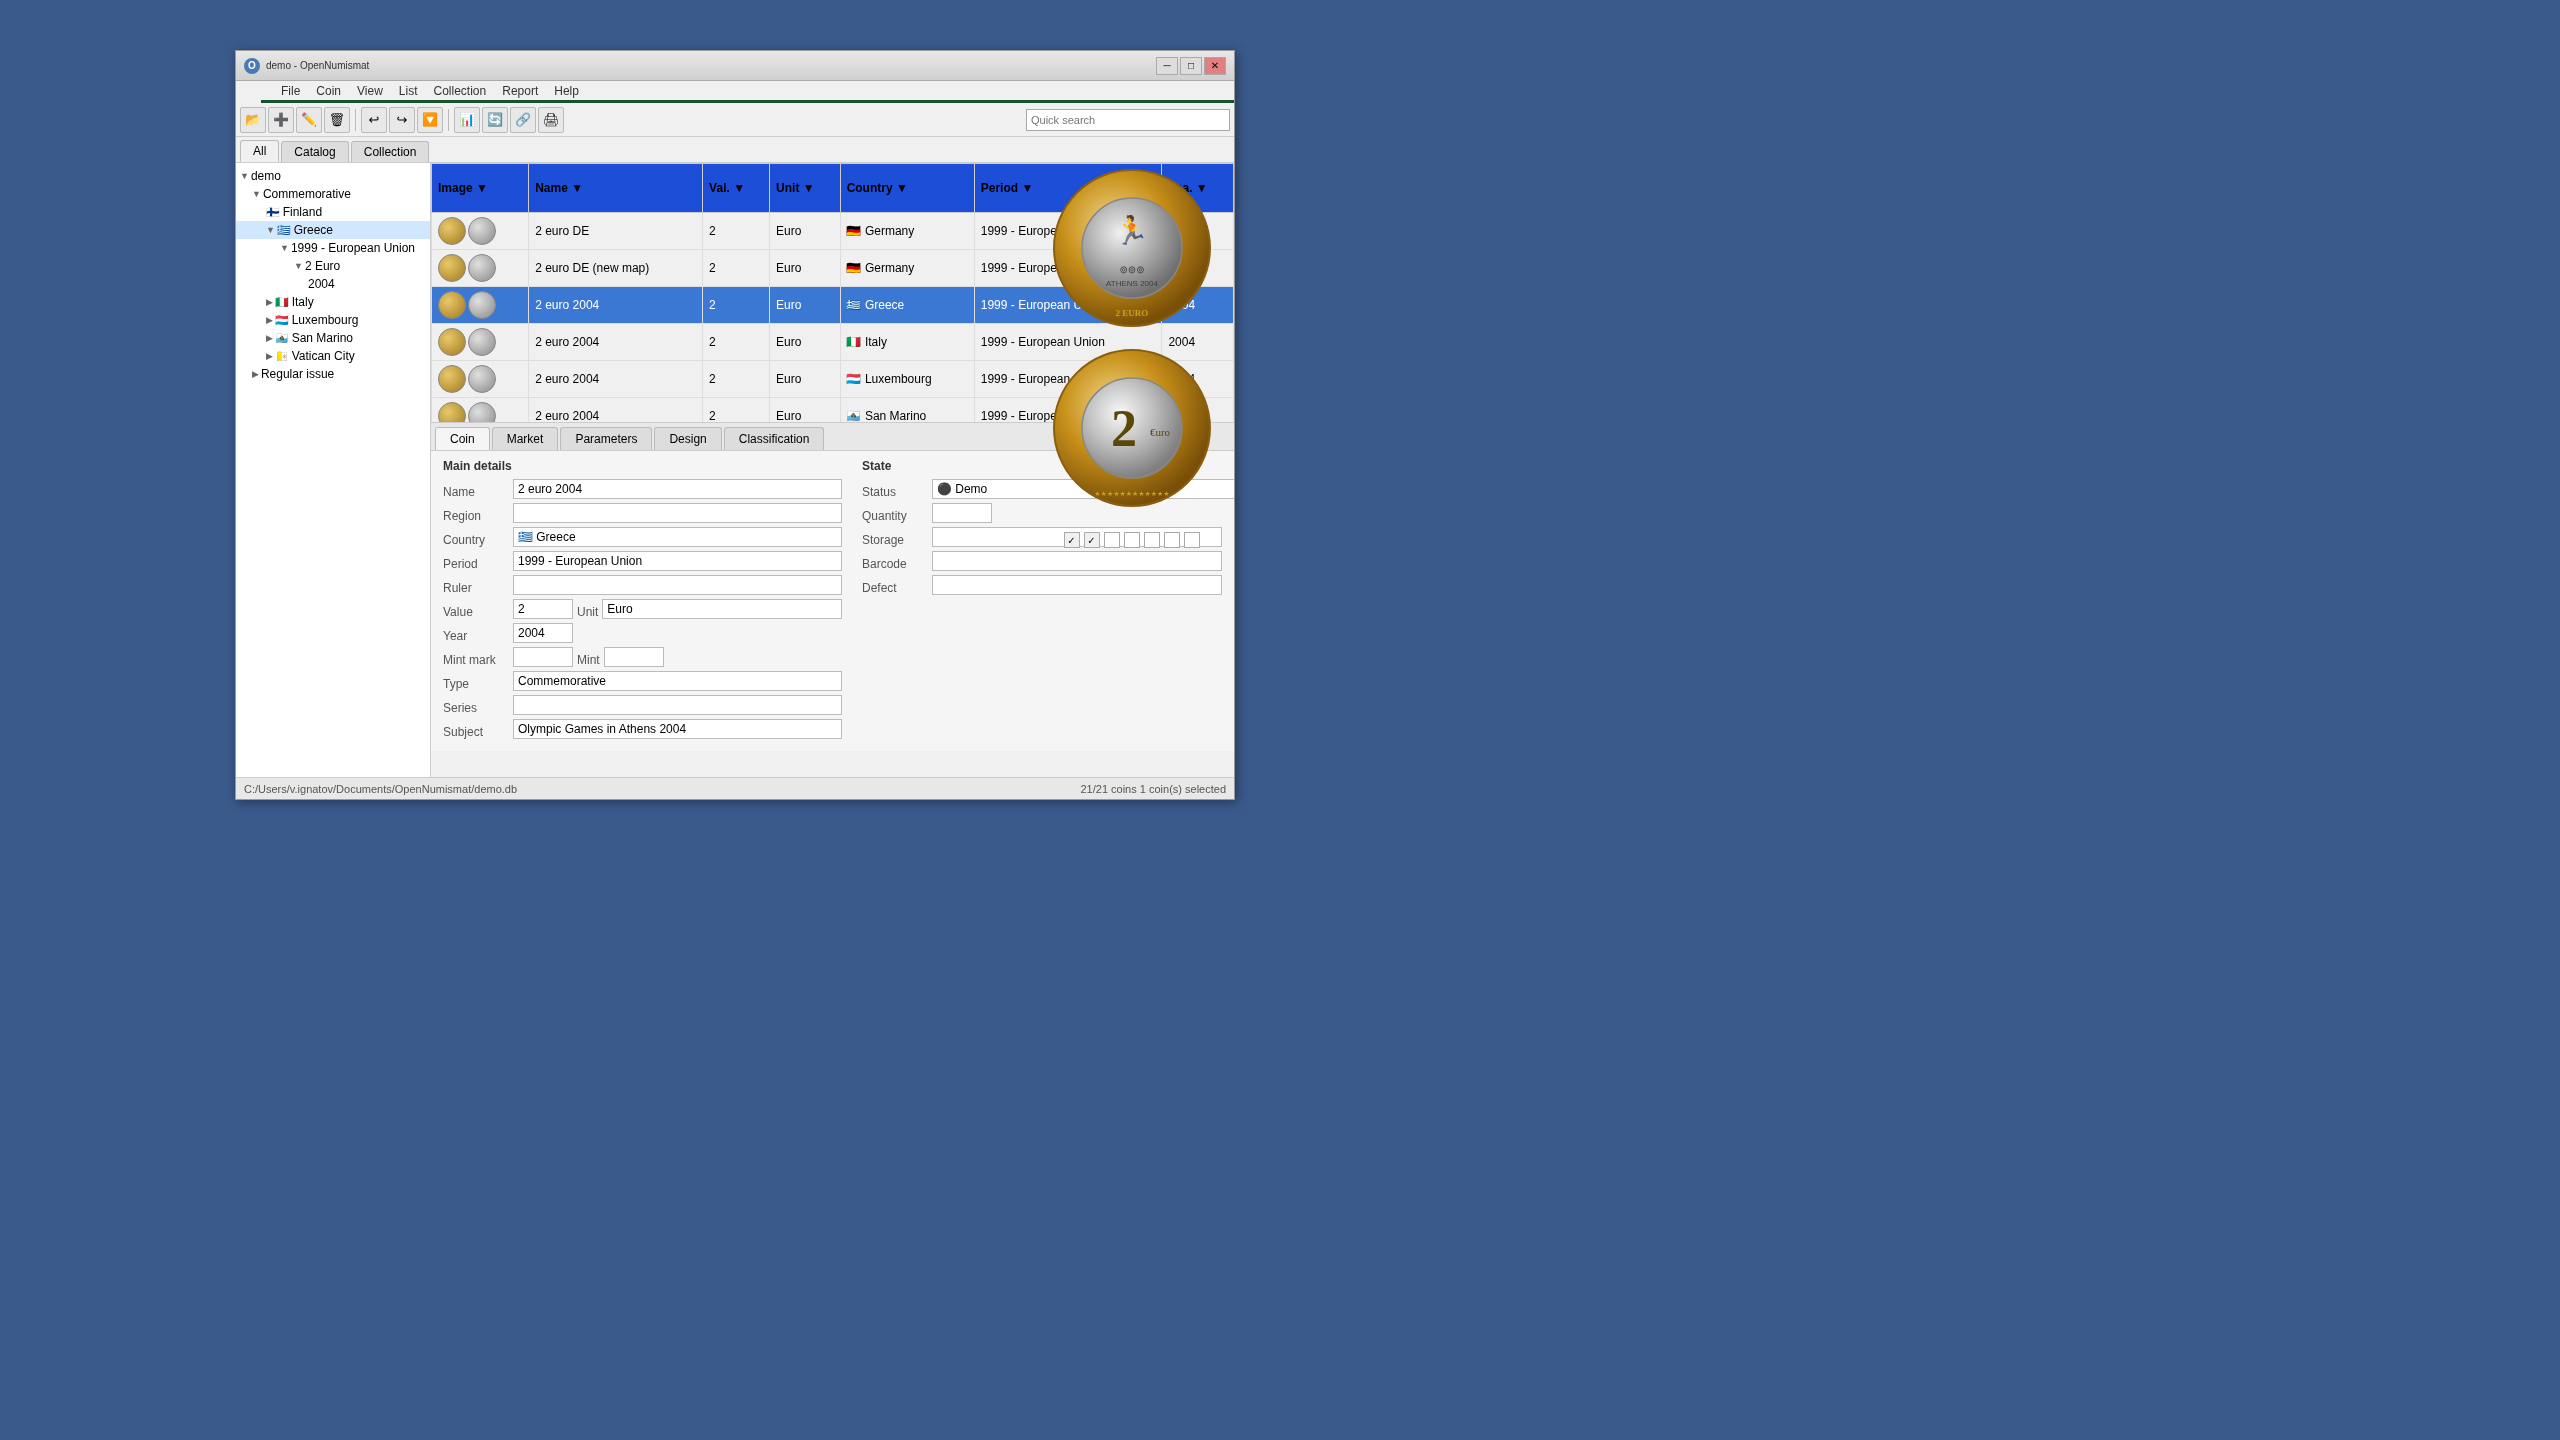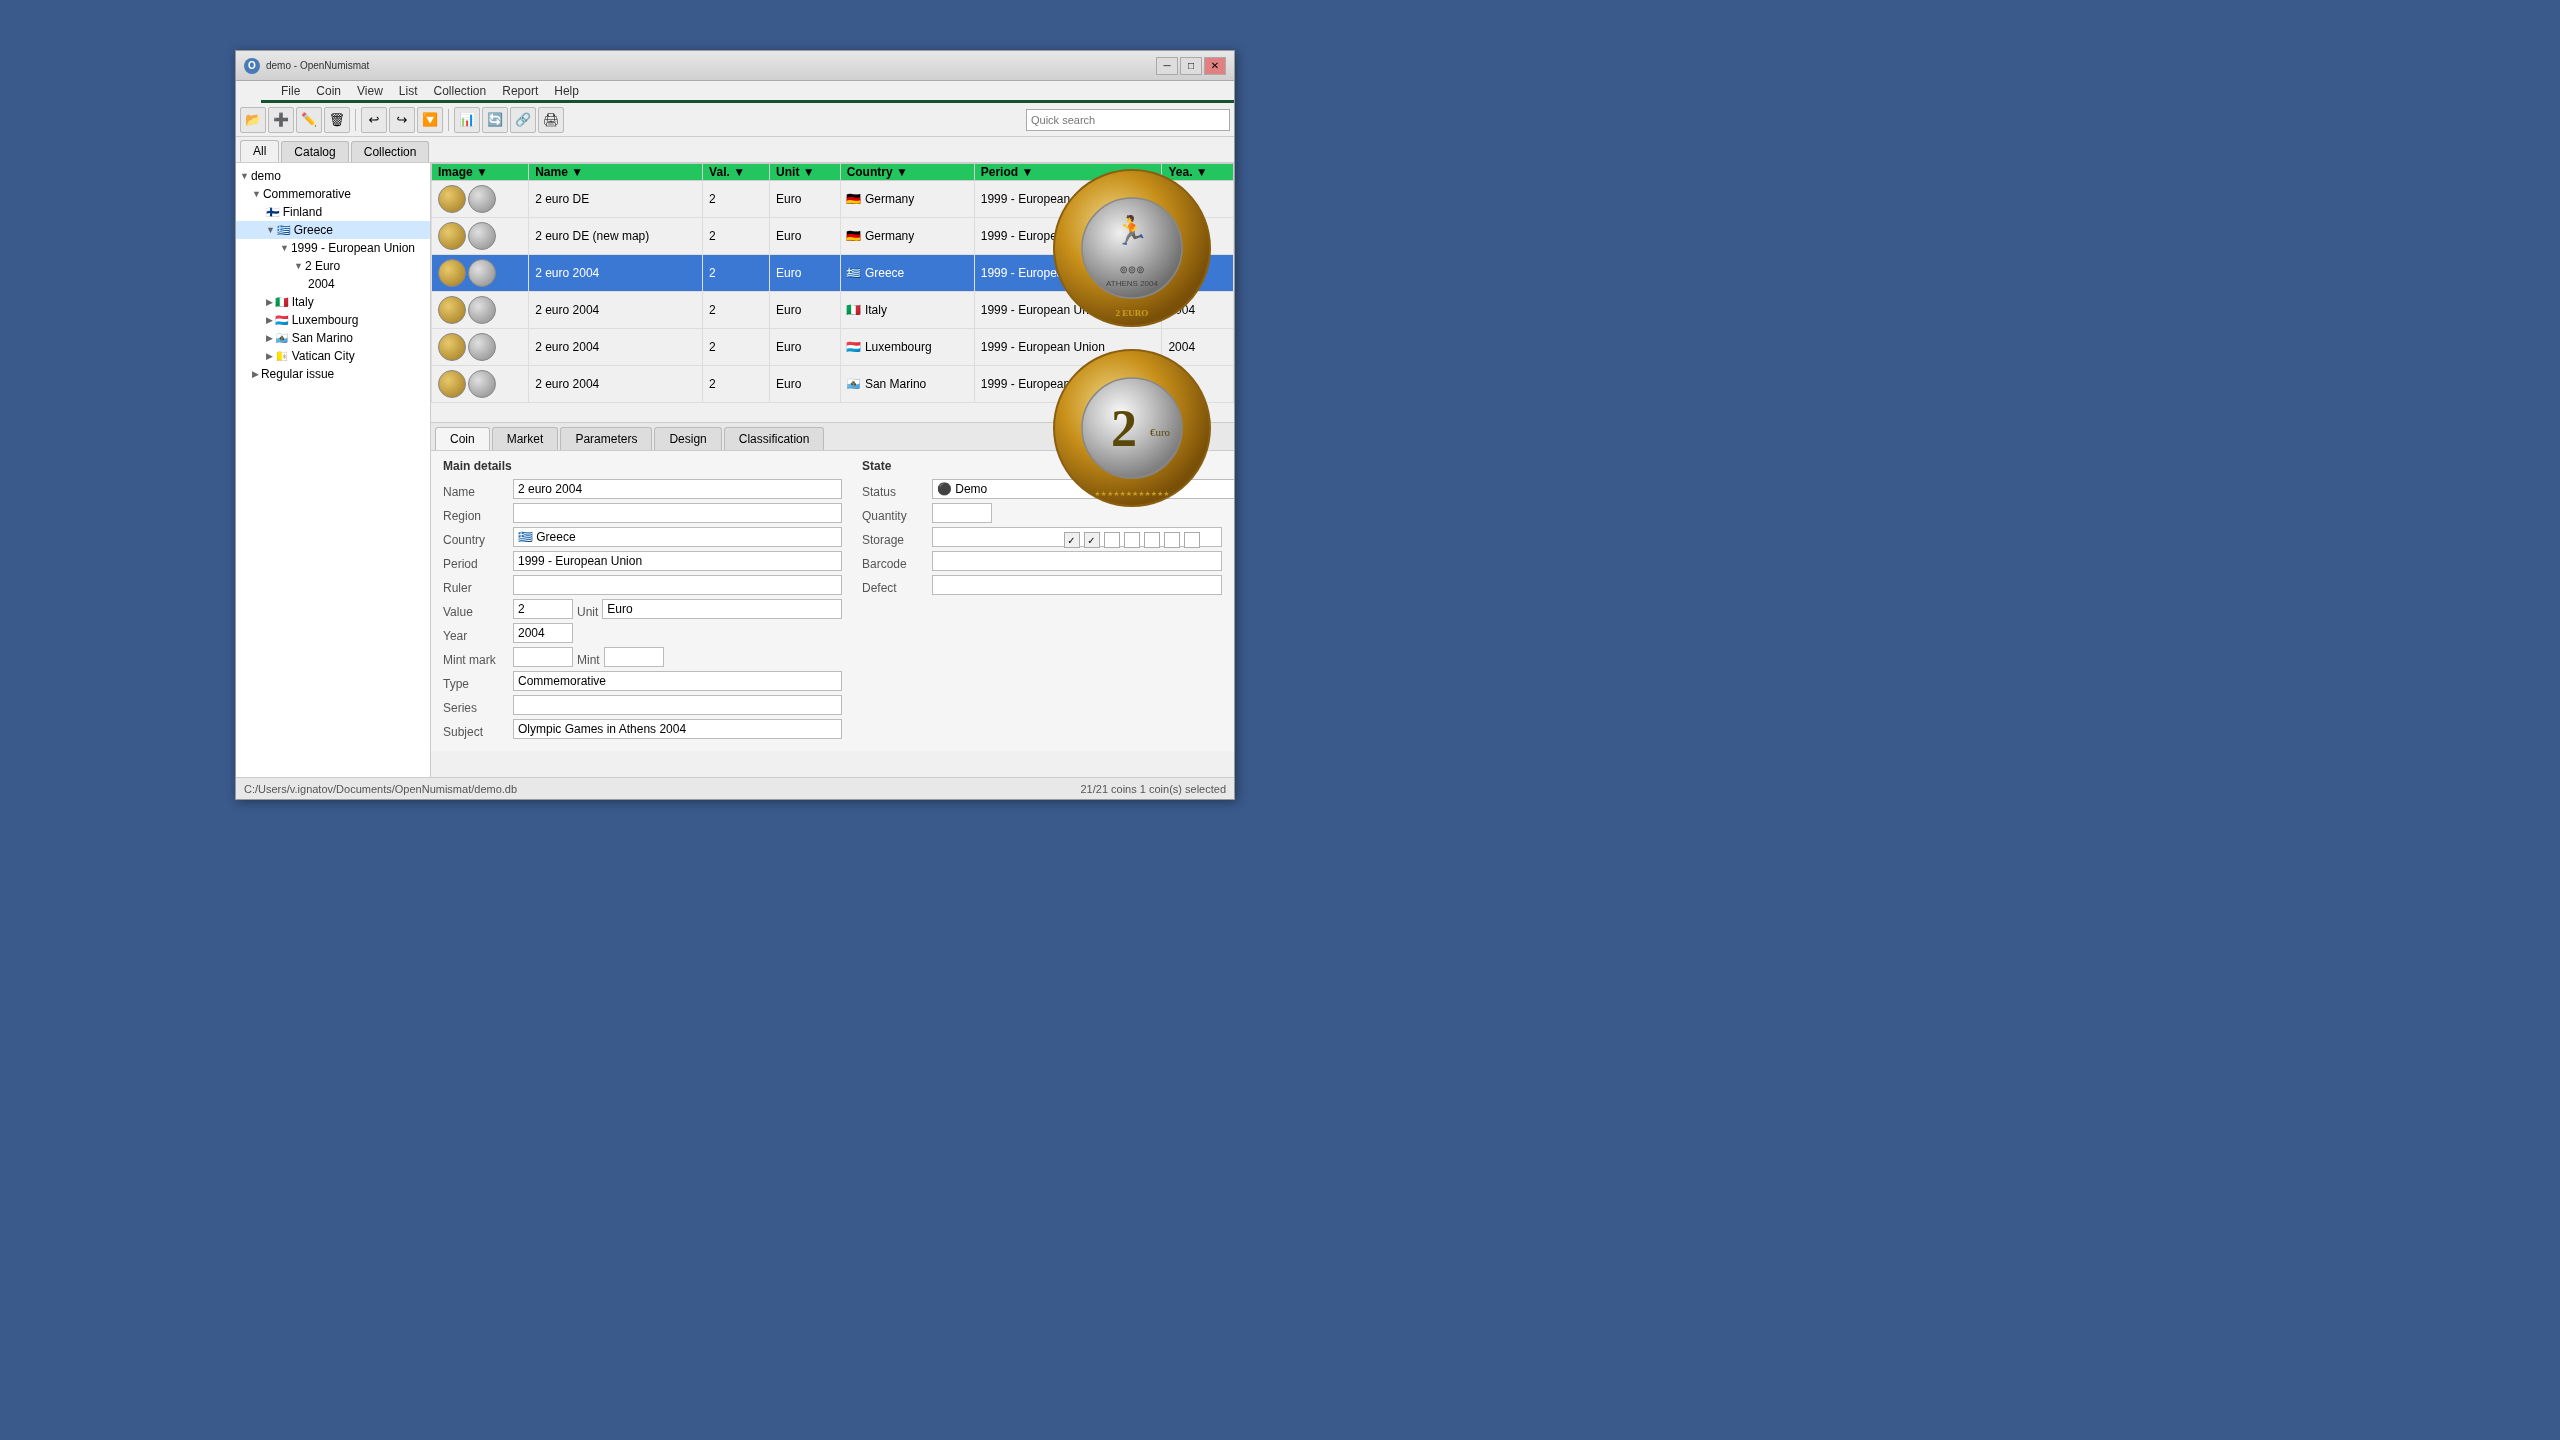--- a/index.html
+++ b/index.html
@@ -172,23 +172,23 @@
       overflow: auto;
       border-bottom: 1px solid #ccc;
       max-height: 260px;
     }
     table {
       width: 100%;
       border-collapse: collapse;
       font-size: 12px;
     }
     thead th {
-      background: #22c55e;
+      background: #1d4ed8;
       border: 1px solid #ccc;
-      padding: 1px 6px;
+      padding: 17px 6px;
       text-align: left;
       white-space: nowrap;
       position: sticky;
       top: 0;
       cursor: pointer;
     }
     tbody td {
       border: 1px solid #ddd;
       padding: 2px 6px;
       white-space: nowrap;

